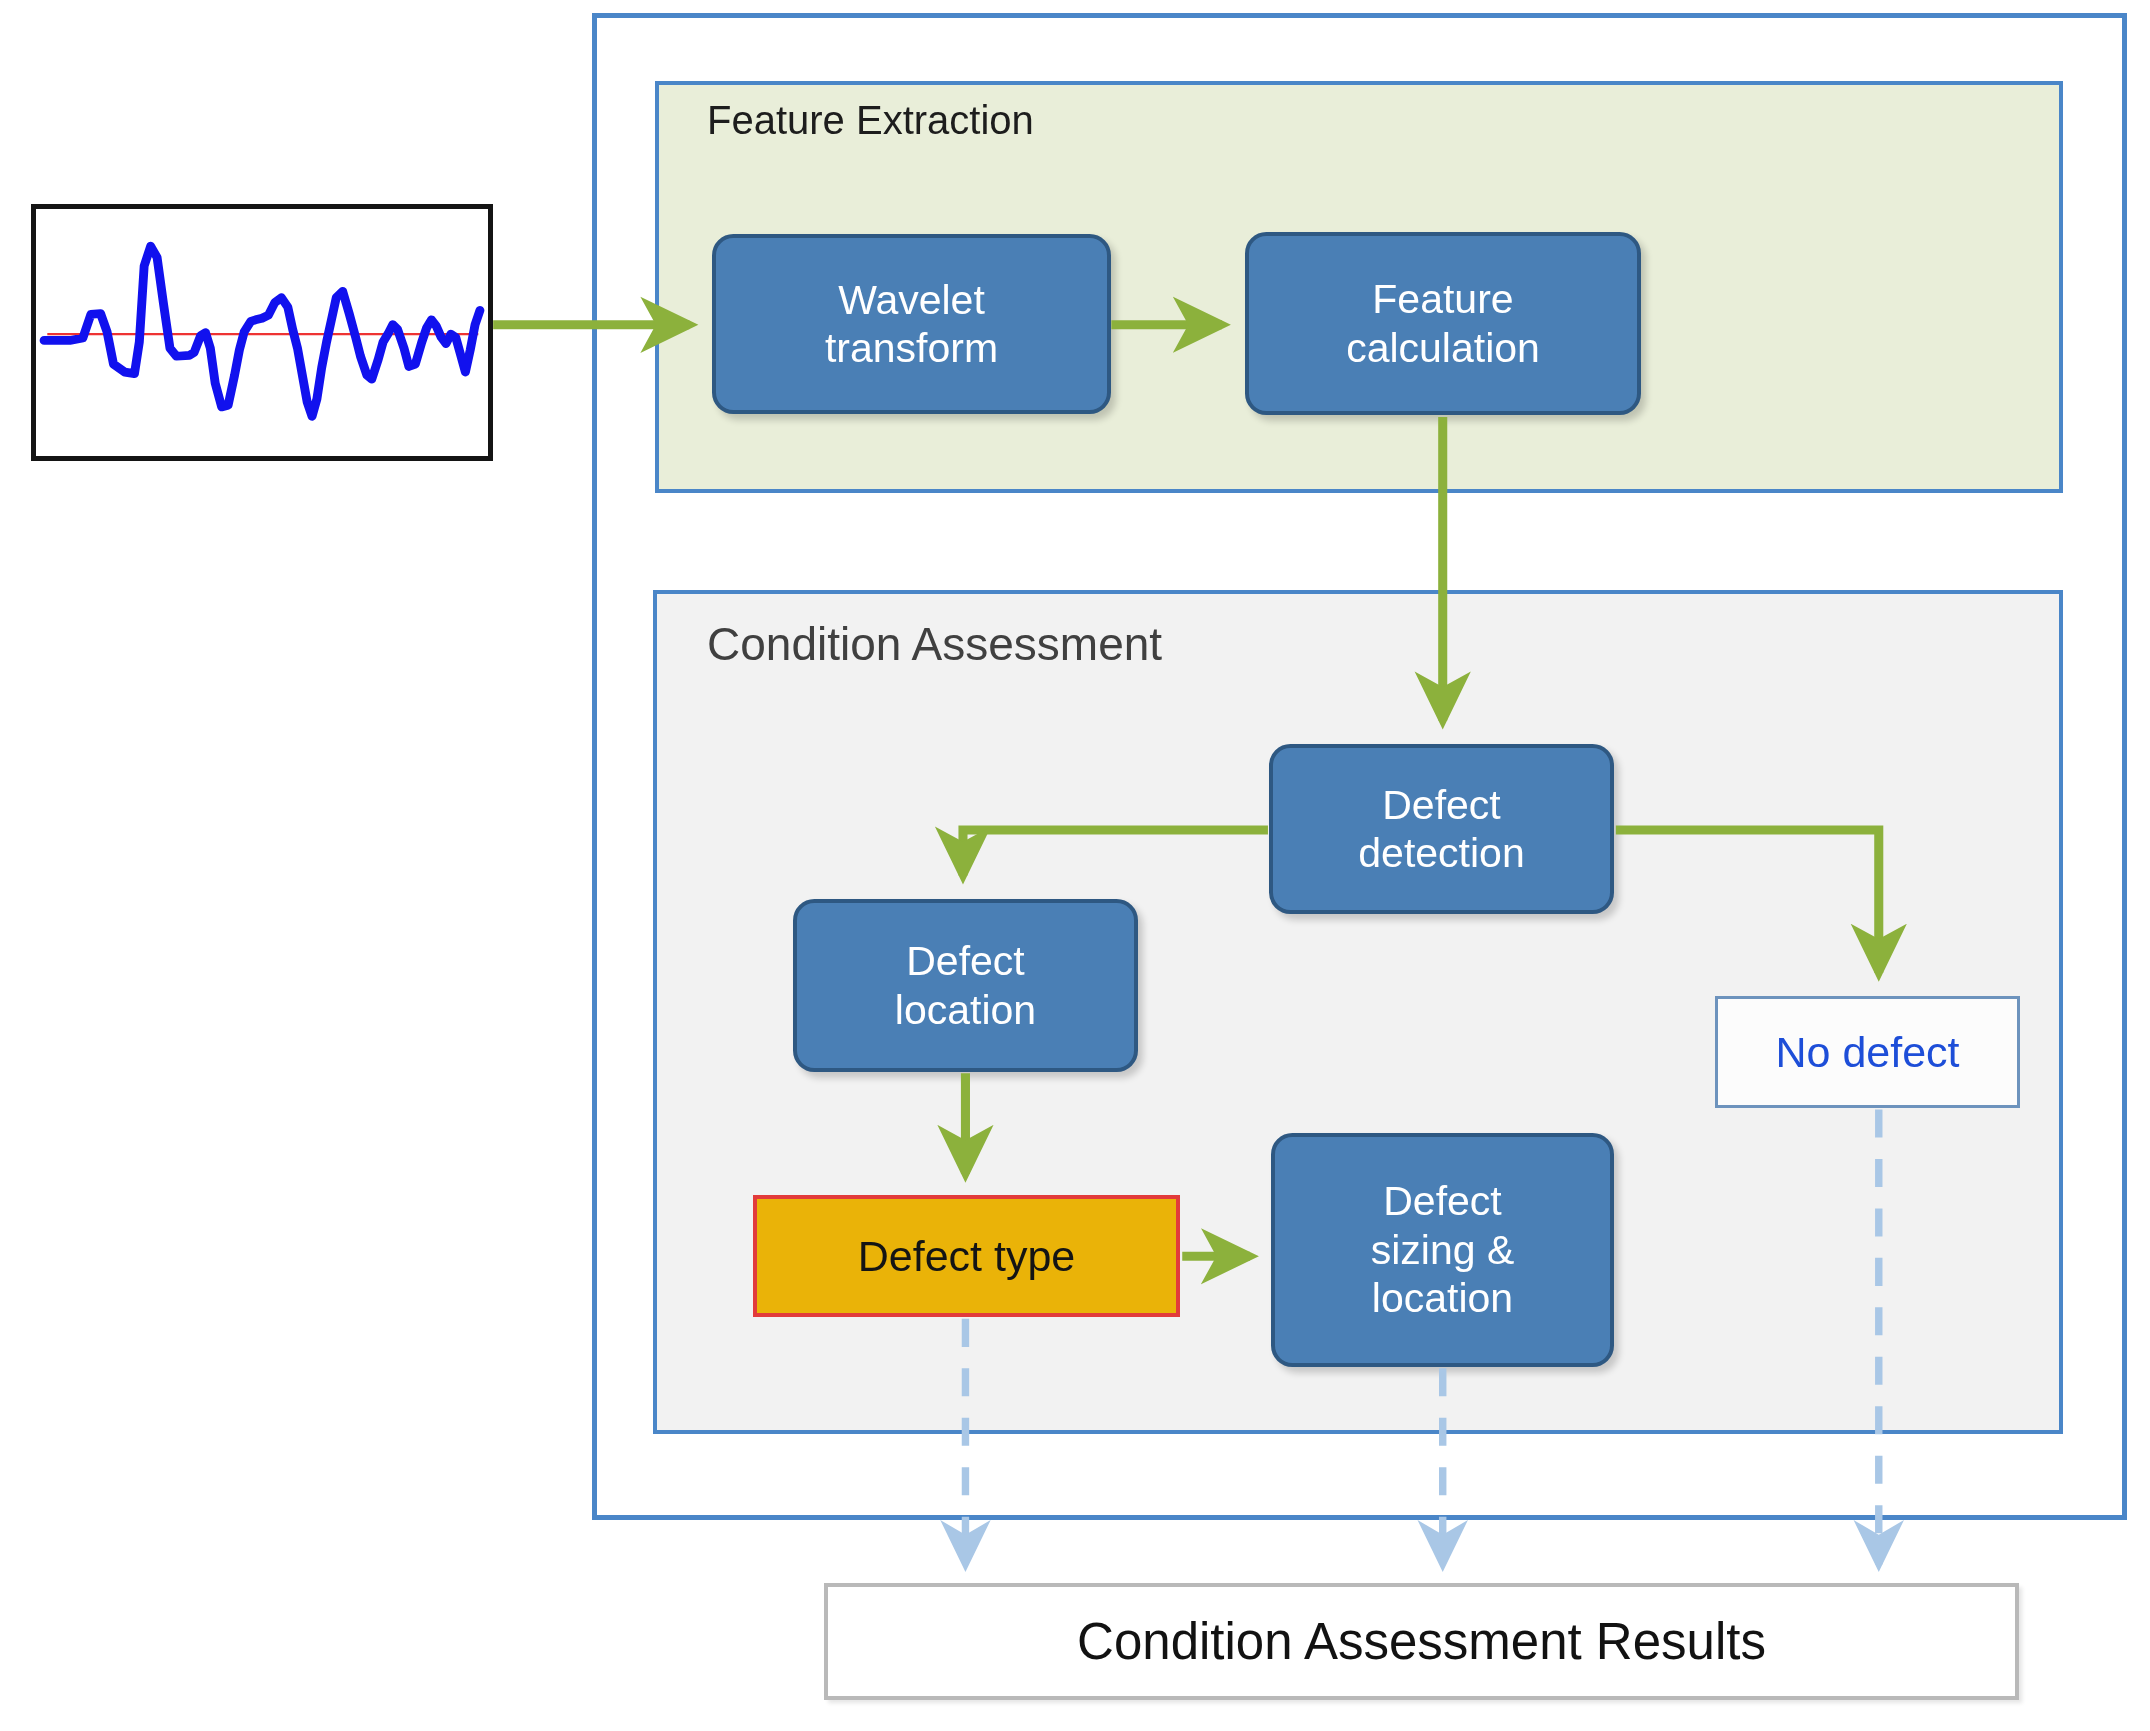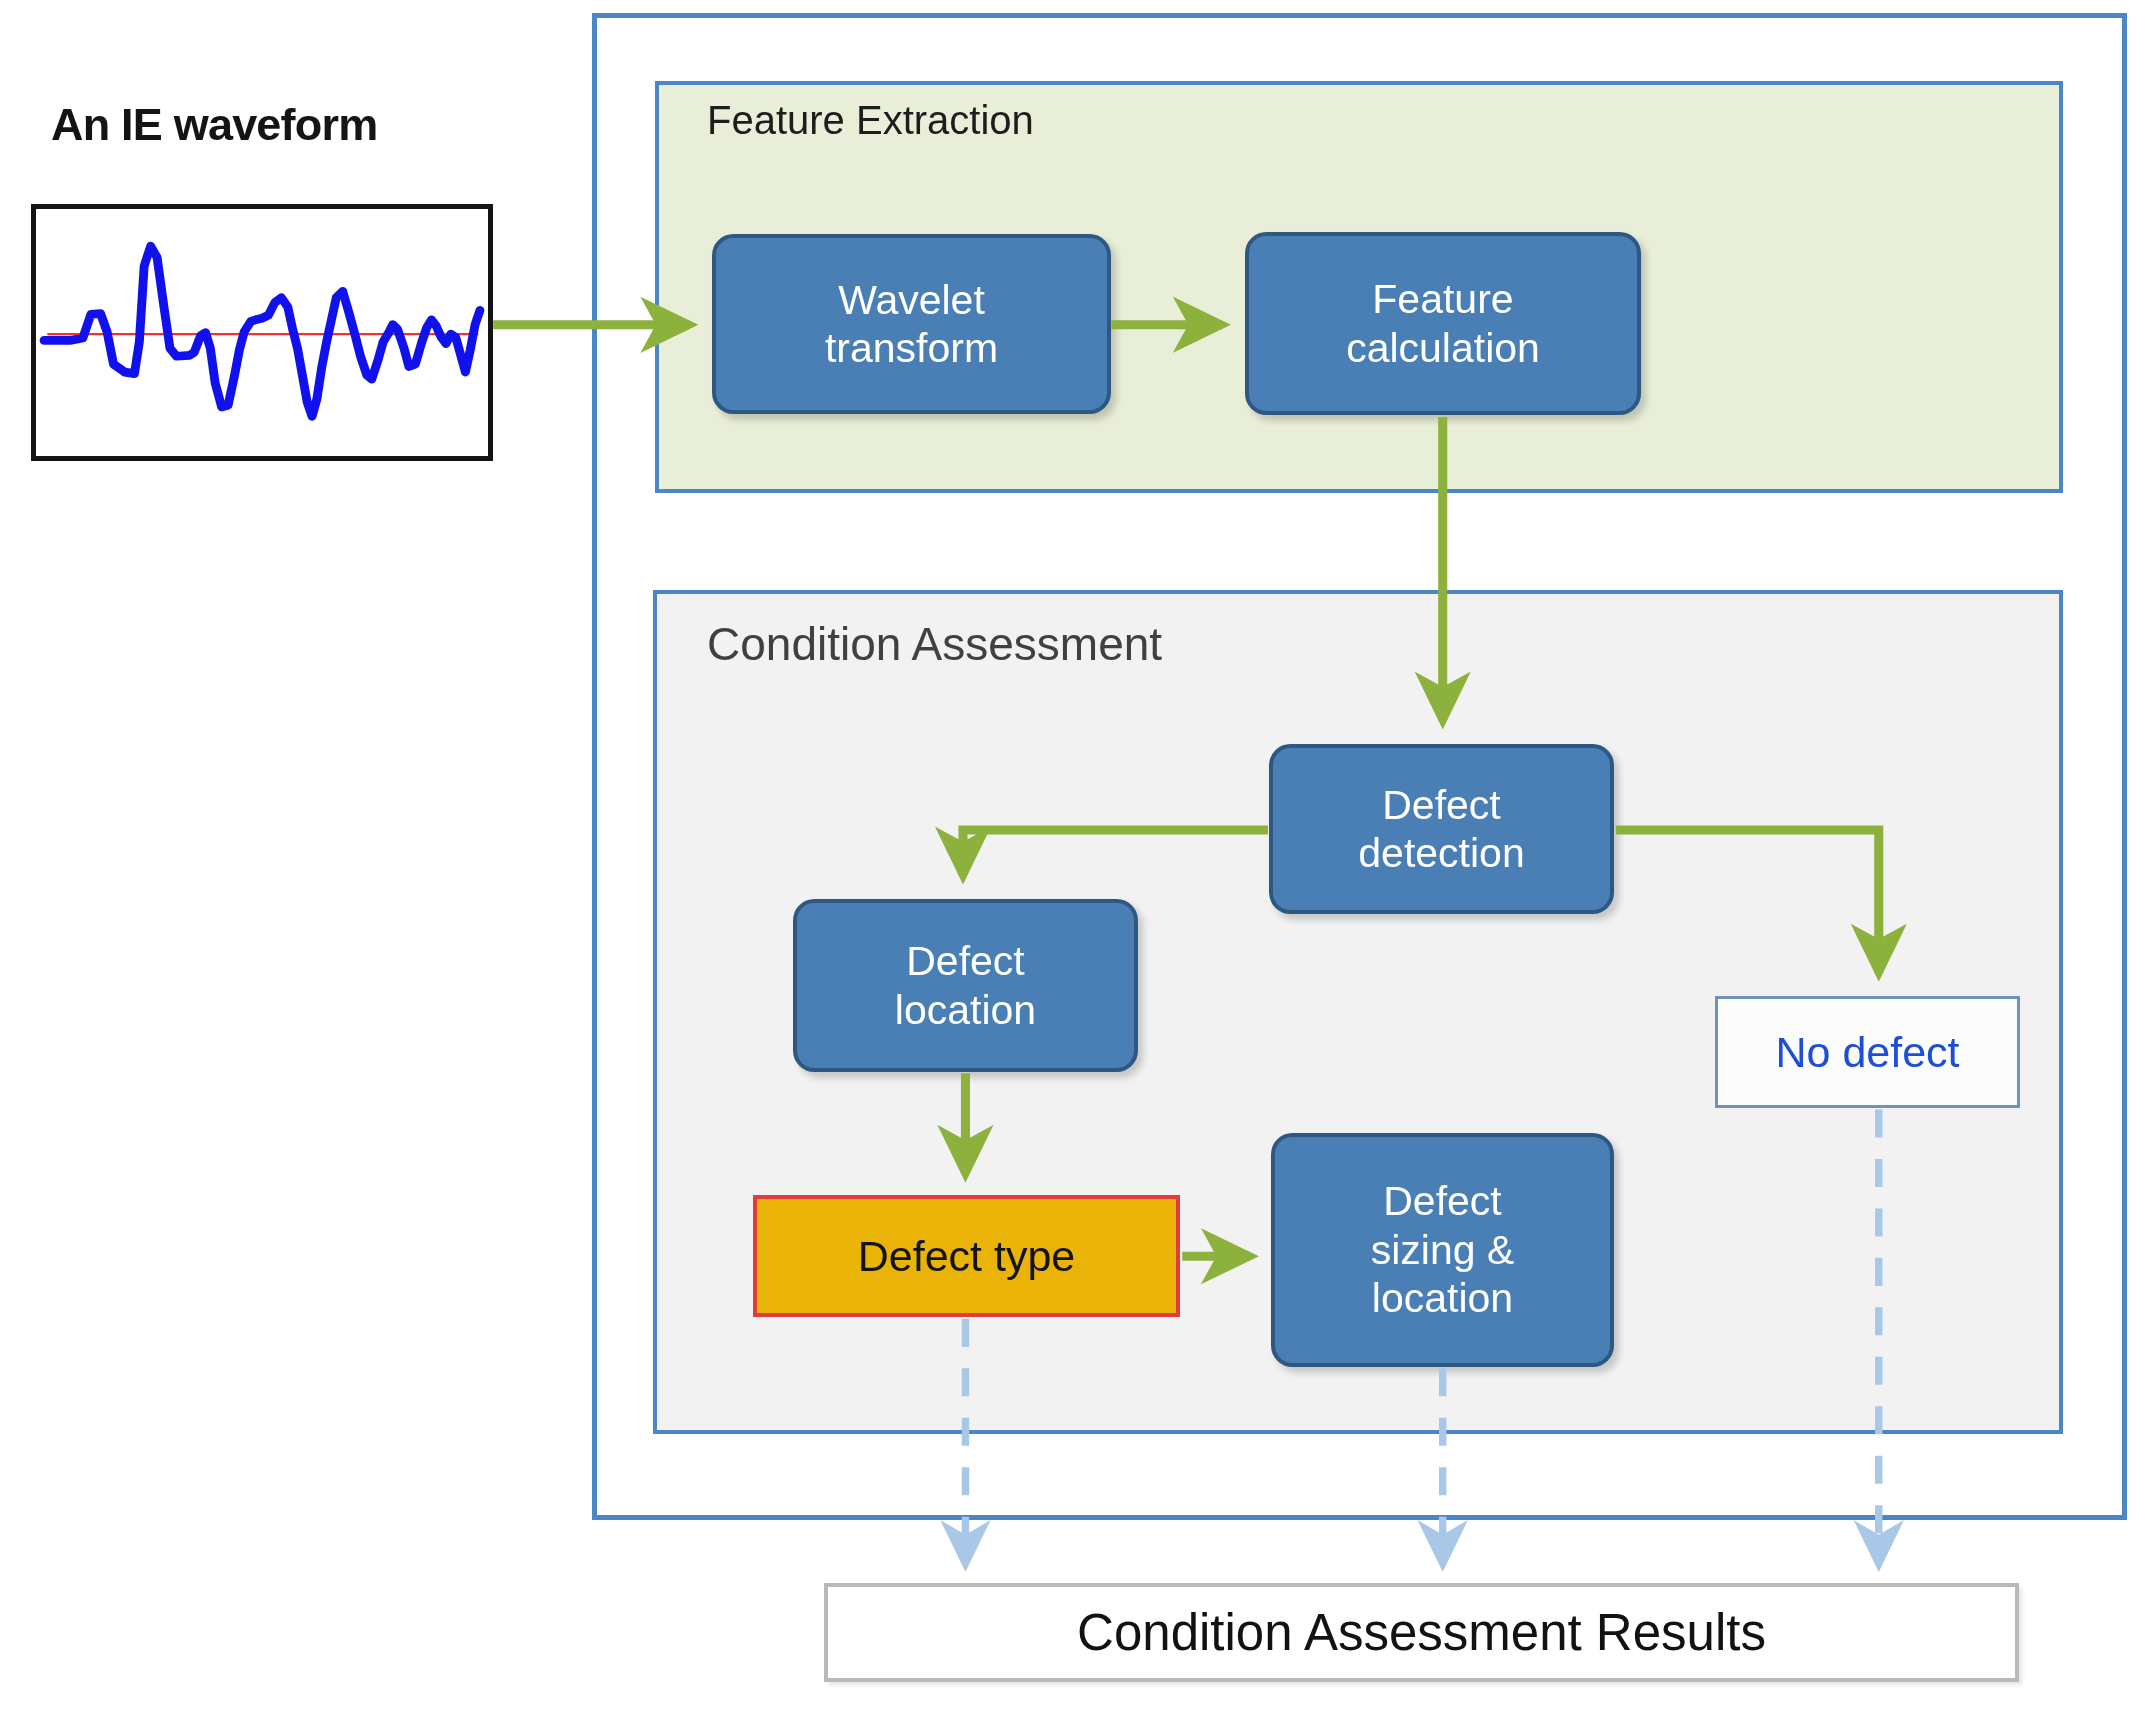--- a/index.html
+++ b/index.html
@@ -40,33 +40,32 @@
   #n-featcalc{left:1245px;top:232px;width:396px;height:183px;}
   #n-detection{left:1269px;top:744px;width:345px;height:170px;}
   #n-diagnosis{left:793px;top:899px;width:345px;height:173px;}
   #n-sizing{left:1271px;top:1133px;width:343px;height:234px;}
 
   
   #b-nodefect{left:1715px;top:996px;width:305px;height:112px;border:3.3px solid #6d93bd;background:#fcfcfc;
     display:flex;align-items:center;justify-content:center;font-size:43px;color:#1d4ed8;}
   #b-defecttype{left:753px;top:1195px;width:427px;height:122px;border:4.1px solid #e23b3b;background:#eab308;
     display:flex;align-items:center;justify-content:center;font-size:43px;color:#141414;}
-  #b-results{left:824px;top:1583px;width:1195px;height:99px;border:4.1px solid #b9b9b9;background:#ffffff;
+  #b-results{left:824px;top:1583px;width:1195px;height:117px;border:4.1px solid #b9b9b9;background:#ffffff;
     display:flex;align-items:center;justify-content:center;font-size:51px;color:#121212;
     box-shadow:4.1px 4.1px 4.1px rgba(0,0,0,0.10);}
 
   
   #wires{left:0;top:0;width:2151px;height:1731px;pointer-events:none;}
 </style>
 </head>
 <body>
 
 <div id="stage">
 
-  <div class="abs" id="wave-title">An IE waveform</div>
 
   <div class="abs" id="wave-box">
     <svg viewBox="0 0 560 312" preserveAspectRatio="none">
       <line x1="14" y1="158" x2="548" y2="158" stroke="#ee3333" stroke-width="3"></line>
       <polyline fill="none" stroke="#1111ee" stroke-width="11" stroke-linejoin="round" stroke-linecap="round" points="10,166 42,166 58,163 68,133 80,132 88,155 96,196 110,206 122,208
                 128,168 134,72 142,47 150,61 158,120 166,176 174,186 190,185 196,181
                 204,160 210,156 216,176 222,220 230,250 238,248 246,210 252,178
                 258,155 266,142 272,140 280,138 288,134 296,118 304,112 312,124
                 318,152 324,176 330,210 336,244 342,262 348,240 354,200 360,168
                 366,140 372,112 380,104 388,132 396,162 402,186 410,210 416,215

